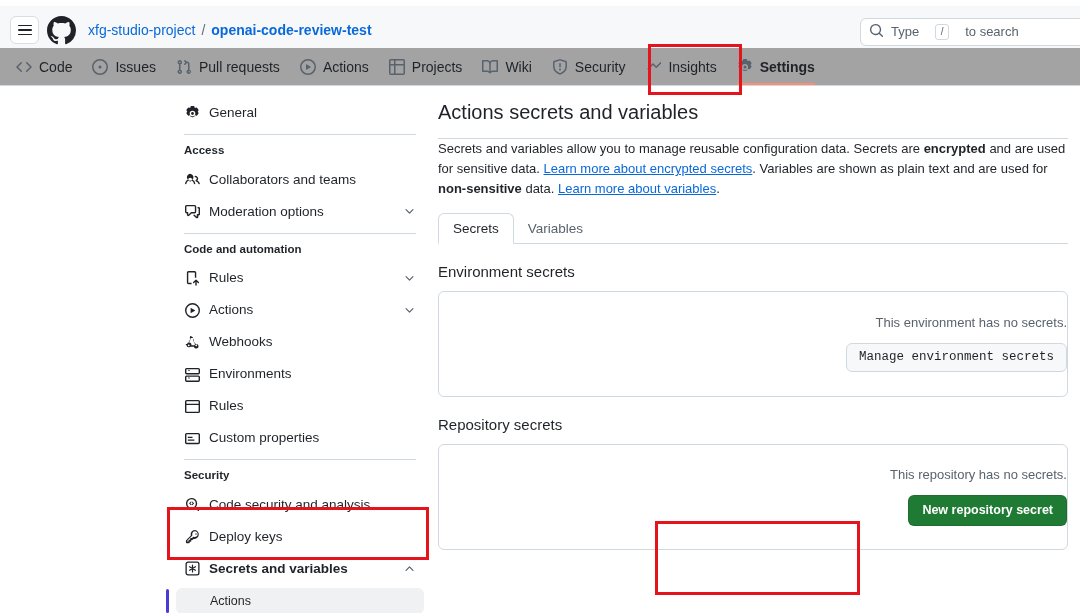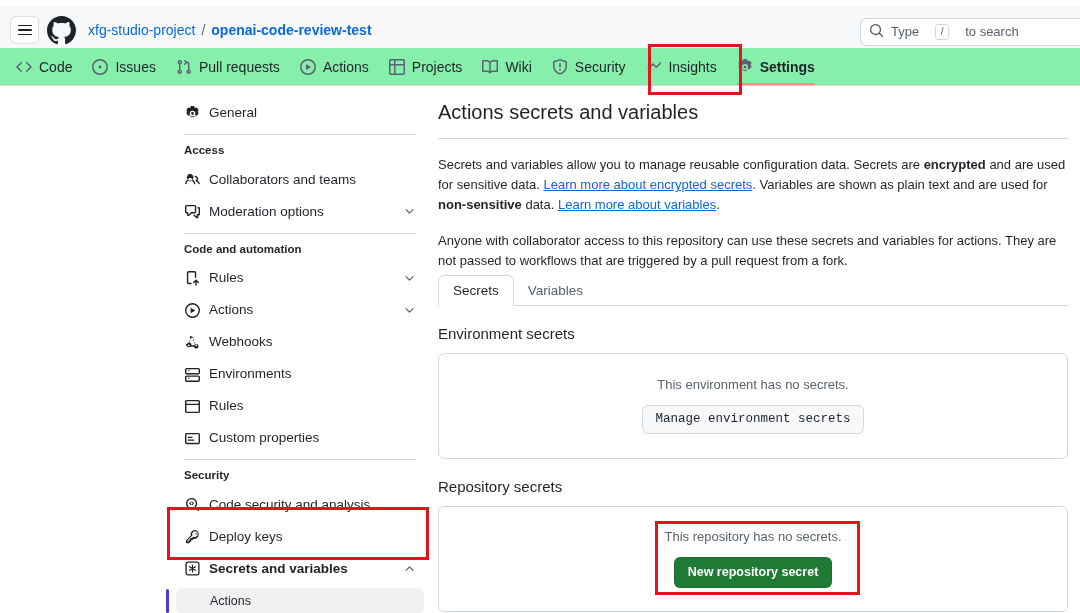--- a/index.html
+++ b/index.html
@@ -50,21 +50,21 @@
     min-width: 14px; height: 16px; padding: 0 3px;
     border: 1px solid #d1d9e0; border-radius: 3px;
     font-size: 10px; color: #59636e; line-height: 1;
     font-family: "Liberation Sans", sans-serif;
   }
 
   
   .repo-nav {
     position: absolute; top: 48px; left: 0;
     width: 1080px; height: 38px;
-    background: #86efac;
+    background: #a3a3a3;
     border-bottom: 1px solid #d1d9e0;
     display: flex; align-items: flex-end;
     padding-left: 6px;
   }
   .nav-item {
     position: relative;
     display: flex; align-items: center; gap: 7px;
     height: 36px; padding: 0 10px;
     font-size: 14px; color: #1f2328; cursor: pointer;
     white-space: nowrap;
@@ -115,25 +115,25 @@
   .sub-link.selected::before {
     content: ""; position: absolute;
     left: -10px; top: 1px; width: 3px; height: 24px;
     background: #4a3bd4; border-radius: 2px;
   }
 
   
   .main { position: absolute; top: 0; left: 438px; width: 630px; }
   .main-title { font-size: 20px; font-weight: normal; line-height: 1; padding-top: 16px; color: #1f2328; }
   .title-rule { height: 1px; background: #d1d9e0; margin-top: 16px; }
-  .para { font-size: 13px; line-height: 20px; color: #1f2328; margin-top: 16px; }
+  .para { font-size: 13px; line-height: 20px; color: #1f2328; }
   .para a { color: #0969da; text-decoration: underline; cursor: pointer; }
   .para b { font-weight: bold; }
 
-  .tabs { margin-top: 4px; height: 31px; position: relative; display: flex; align-items: flex-end; }
+  .tabs { margin-top: 14px; height: 31px; position: relative; display: flex; align-items: flex-end; }
   .tabs::after { content: ""; position: absolute; left: 0; right: 0; bottom: 0; height: 1px; background: #d1d9e0; }
   .tab {
     position: relative; z-index: 1;
     height: 31px; padding: 0 14px;
     display: flex; align-items: center;
     font-size: 13.5px; color: #59636e; cursor: pointer;
   }
   .tab.active {
     color: #1f2328;
     background: #ffffff;
@@ -141,21 +141,21 @@
     border-bottom-color: #ffffff;
     border-radius: 6px 6px 0 0;
   }
 
   .sec-title { font-size: 15px; font-weight: normal; margin-top: 20px; line-height: 1; color: #1f2328; }
   .panel {
     margin-top: 12px;
     border: 1px solid #d1d9e0; border-radius: 6px;
     background: #ffffff;
     display: flex; flex-direction: column;
-    align-items: center; justify-content: center;
+    align-items: flex-end; justify-content: center;
   }
   .panel.env { height: 106px; }
   .panel.repo { height: 106px; }
   .panel .empty-msg { font-size: 13px; color: #59636e; line-height: 1; }
   .btn-neutral {
     margin-top: 14px;
     border: 1px solid #d1d9e0; border-radius: 6px;
     background: #f6f8fa; color: #1f2328;
     font-size: 12.5px; font-family: Liberation Mono, monospace;
     padding: 5px 12px; cursor: pointer; line-height: 1.3;
@@ -451,21 +451,20 @@
     </div>
 
     <div class="main">
       <div class="main-title">Actions secrets and variables</div>
       <div class="title-rule"></div>
 
       <div class="para">
         <span>Secrets and variables allow you to manage reusable configuration data. Secrets are </span><b>encrypted</b><span> and are used for sensitive data. </span><a>Learn more about encrypted secrets</a><span>. Variables are shown as plain text and are used for </span><b>non-sensitive</b><span> data. </span><a>Learn more about variables</a><span>.</span>
       </div>
 
-      <div class="para">Anyone with collaborator access to this repository can use these secrets and variables for actions. They are not passed to workflows that are triggered by a pull request from a fork.</div>
 
       <div class="tabs">
         <div class="tab active">
           <span>Secrets</span>
         </div>
         <div class="tab">
           <span>Variables</span>
         </div>
       </div>
 

